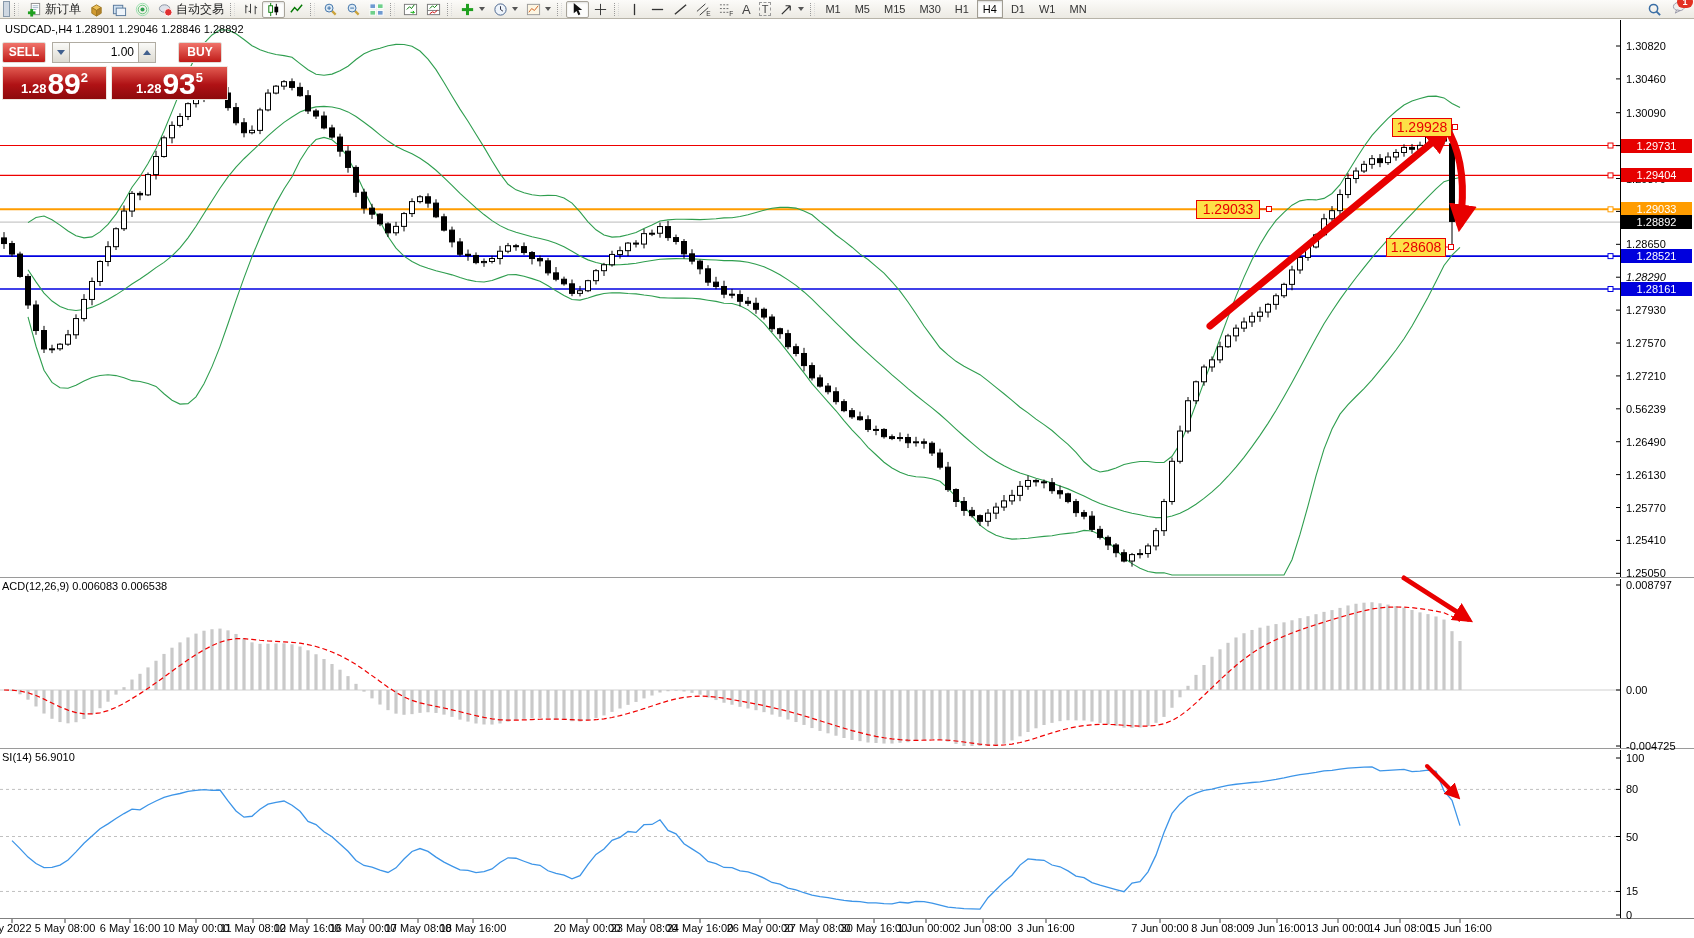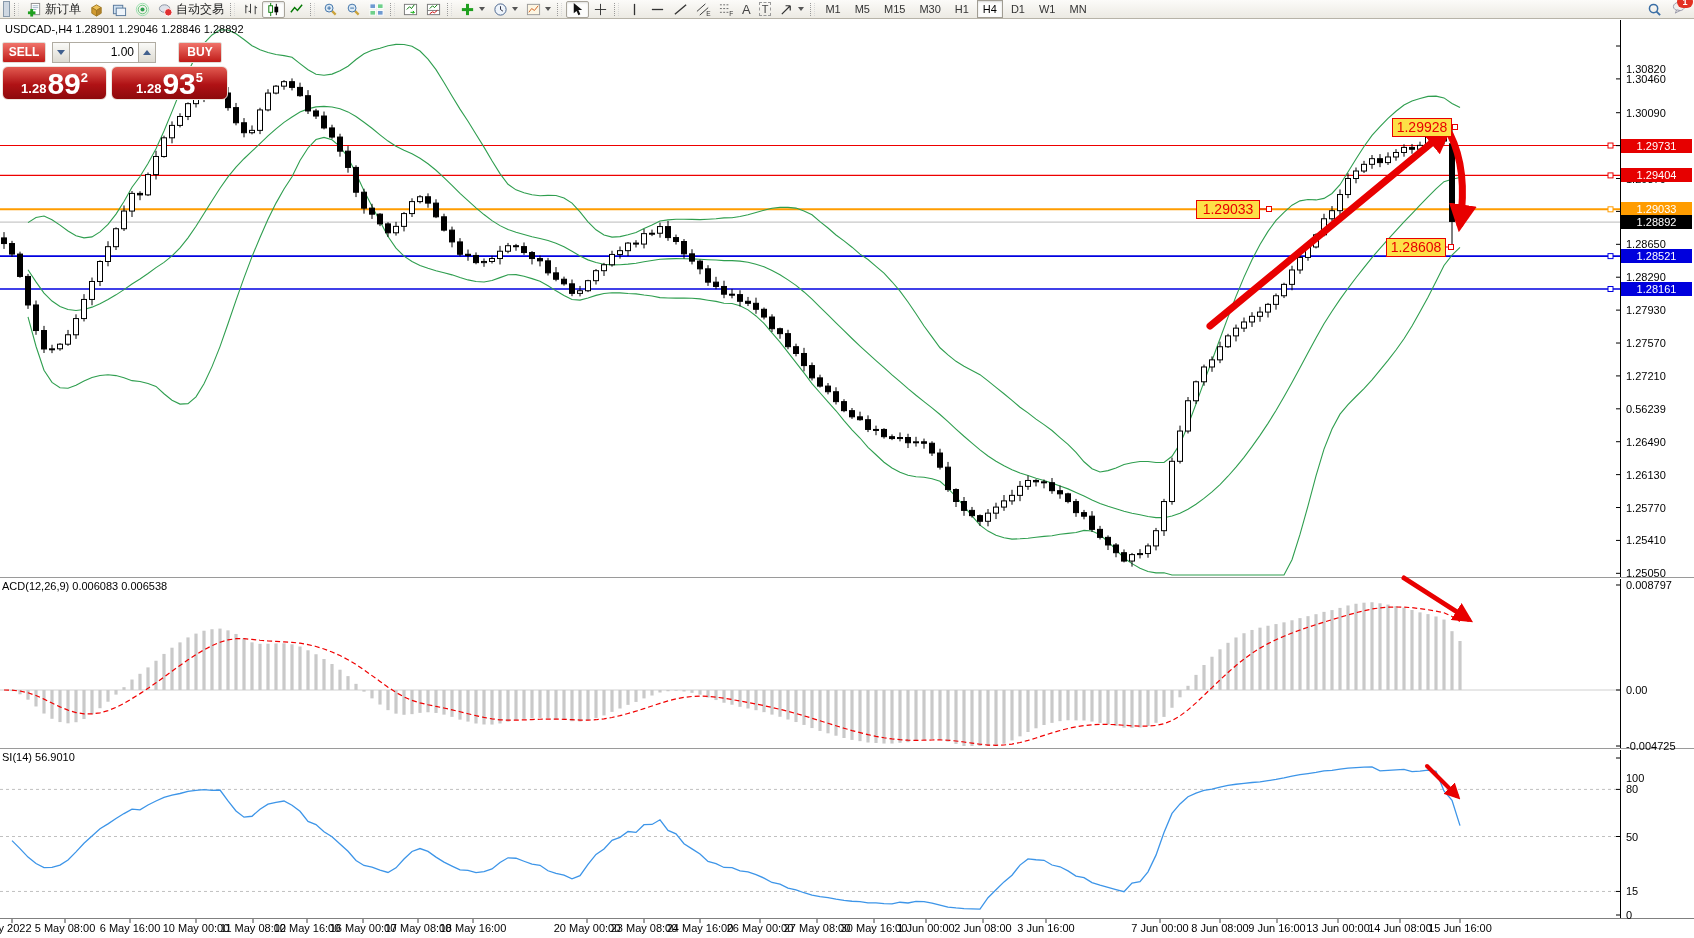--- a/index.html
+++ b/index.html
@@ -30,21 +30,21 @@
   
   #oneclick{position:absolute;left:2px;top:42px;width:226px;z-index:4;}
   .oc-row1{display:flex;height:21px;align-items:stretch;}
   .oc-btn{width:42px;background:linear-gradient(#f0736a,#c01b18);border:1px solid #e2dcd6;border-radius:2px;color:#fff;font-size:12px;font-weight:bold;text-align:center;line-height:19px;}
   .oc-spin{width:16px;background:linear-gradient(#fafaf8,#dddbd2);border:1px solid #b0aca2;display:flex;align-items:center;justify-content:center;}
   .oc-spin .up{width:0;height:0;border-left:4px solid transparent;border-right:4px solid transparent;border-bottom:5px solid #41608e;}
   .oc-spin .down{width:0;height:0;border-left:4px solid transparent;border-right:4px solid transparent;border-top:5px solid #41608e;}
   .oc-vol{width:60px;background:#fff;border:1px solid #b0aca2;border-left:none;border-right:none;font-size:12px;color:#000;text-align:right;padding:0 4px;line-height:19px;}
   .oc-gap1{width:6px;} .oc-gap2{width:22px;}
   .oc-row2{display:flex;margin-top:3px;height:34px;}
-  .oc-price{background:linear-gradient(#e25a50 0%,#b01215 55%,#8d0a0c 100%);border:1px solid #eee6e0;border-radius:6px;color:#fff;display:flex;align-items:flex-end;justify-content:center;padding-bottom:3px;}
+  .oc-price{background:linear-gradient(#e25a50 0%,#b01215 55%,#8d0a0c 100%);border:1px solid #eee6e0;border-radius:0;color:#fff;display:flex;align-items:flex-end;justify-content:center;padding-bottom:3px;}
   .oc-price.sell{width:104px;margin-right:4px;} .oc-price.buy{width:116px;}
   .oc-small{font-size:13px;font-weight:bold;margin-right:1px;}
   .oc-big{font-size:30px;font-weight:bold;line-height:25px;}
   .oc-sup{font-size:13px;font-weight:bold;position:relative;top:-11px;}
 </style>
 </head>
 <body>
 
 <div id="screen">
 
@@ -899,41 +899,41 @@
         <line x1="1427" y1="766" x2="1457" y2="796" stroke="#e80000" stroke-width="4" marker-end="url(#ah)" stroke-linecap="round"></line>
         <line x1="1446" y1="127" x2="1452" y2="127" stroke="#e80000"></line>
         <rect x="1452.5" y="124.5" width="5" height="5" fill="#fff" stroke="#e80000"></rect>
         <line x1="1254" y1="209" x2="1266" y2="209" stroke="#e80000"></line>
         <rect x="1266.5" y="206.5" width="5" height="5" fill="#fff" stroke="#e80000"></rect>
         <line x1="1440" y1="247" x2="1448" y2="247" stroke="#e80000"></line>
         <rect x="1448.5" y="244.5" width="5" height="5" fill="#fff" stroke="#e80000"></rect>
       </g>
     </svg>
   <div id="overlay">
-      <div class="tick-label" style="top: 46px; margin-top: 23px;">1.30820</div>
+      <div class="tick-label" style="top: 46px;">1.30820</div>
       <div class="tick-label" style="top: 78.9004px;">1.30460</div>
       <div class="tick-label" style="top: 112.715px;">1.30090</div>
       <div class="tick-label" style="top: 145.615px;">1.29730</div>
       <div class="tick-label" style="top: 178.515px;">1.29370</div>
       <div class="tick-label" style="top: 211.416px;">1.29010</div>
       <div class="tick-label" style="top: 244.316px;">1.28650</div>
-      <div class="tick-label" style="top: 277.217px;">1.28290</div>
+      <div class="tick-label" style="top: 277.217px; font-style: italic;">1.28290</div>
       <div class="tick-label" style="top: 310.117px;">1.27930</div>
       <div class="tick-label" style="top: 343.017px;">1.27570</div>
       <div class="tick-label" style="top: 375.918px;">1.27210</div>
       <div class="tick-label" style="top: 408.818px;">0.56239</div>
       <div class="tick-label" style="top: 441.719px;">1.26490</div>
       <div class="tick-label" style="top: 474.619px;">1.26130</div>
       <div class="tick-label" style="top: 507.519px;">1.25770</div>
       <div class="tick-label" style="top: 540.42px;">1.25410</div>
       <div class="tick-label" style="top: 573.32px;">1.25050</div>
       <div class="tick-label" style="top: 584.999px;">0.008797</div>
       <div class="tick-label" style="top: 690px;">0.00</div>
       <div class="tick-label" style="top: 746px;">-0.004725</div>
-      <div class="tick-label" style="top: 778px;">100</div>
+      <div class="tick-label" style="top: 758px;">100</div>
       <div class="tick-label" style="top: 789.4px;">80</div>
       <div class="tick-label" style="top: 836.5px;">50</div>
       <div class="tick-label" style="top: 891.45px;">15</div>
       <div class="tick-label" style="top: 915px;">0</div>
       <div class="axis-badge" style="top: 145.524px; background: rgb(230, 0, 0);">1.29731</div>
       <div class="axis-badge" style="top: 175.408px; background: rgb(230, 0, 0);">1.29404</div>
       <div class="axis-badge" style="top: 209.314px; background: rgb(255, 156, 0);">1.29033</div>
       <div class="axis-badge" style="top: 222.2px; background: rgb(0, 0, 0);">1.28892</div>
       <div class="axis-badge" style="top: 256.106px; background: rgb(0, 0, 221);">1.28521</div>
       <div class="axis-badge" style="top: 289.006px; background: rgb(0, 0, 221);">1.28161</div>

